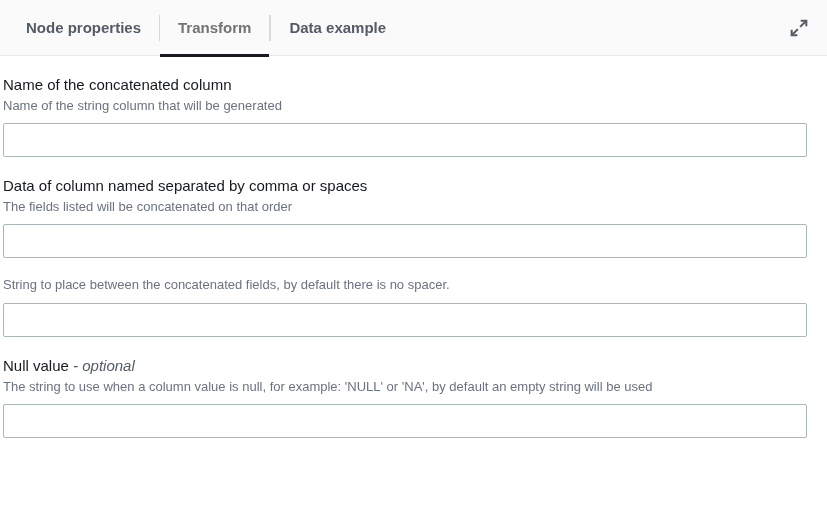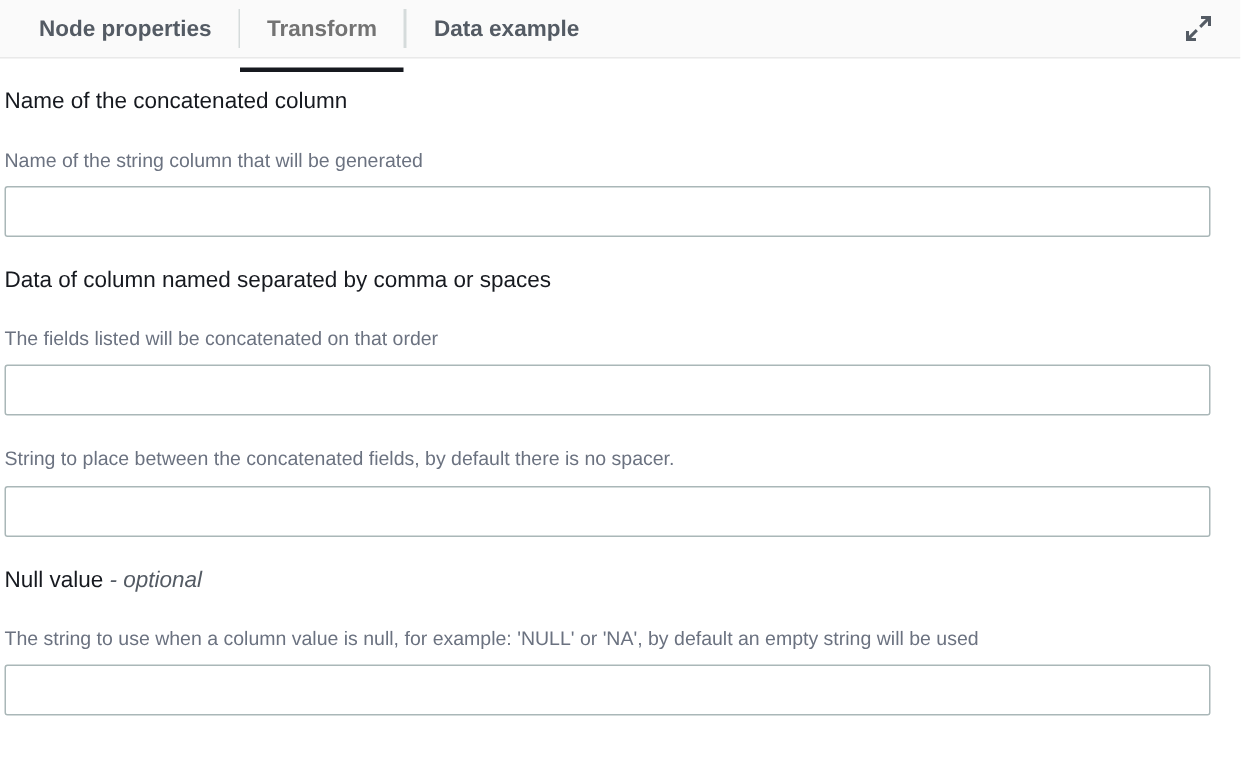--- a/index.html
+++ b/index.html
@@ -8,21 +8,21 @@
       background: #fff;
       color: #16191f;
       width: 827px;
     }
     .tabs-bar {
       display: flex;
       align-items: center;
       background: #fafafa;
       border-bottom: 1px solid #e9e9e9;
       padding: 0 16px 0 8px;
-      height: 39px;
+      height: 56px;
       position: relative;
     }
     .tab {
       padding: 0 18px;
       height: 56px;
       display: flex;
       align-items: center;
       font-size: 15px;
       font-weight: 600;
       color: #545b64;
@@ -64,21 +64,21 @@
       font-weight: 400;
       line-height: 1.4;
     }
     .field-label .opt {
       font-style: italic;
       color: #545b64;
     }
     .field-desc {
       font-size: 13px;
       color: #6b7280;
-      margin-top: 20px;
+      margin-top: 2px;
       line-height: 1.4;
     }
     .field-input {
       width: 100%;
       height: 34px;
       margin-top: 8px;
       border: 1px solid #aab7b8;
       border-radius: 2px;
       padding: 4px 10px;
       font-size: 14px;

